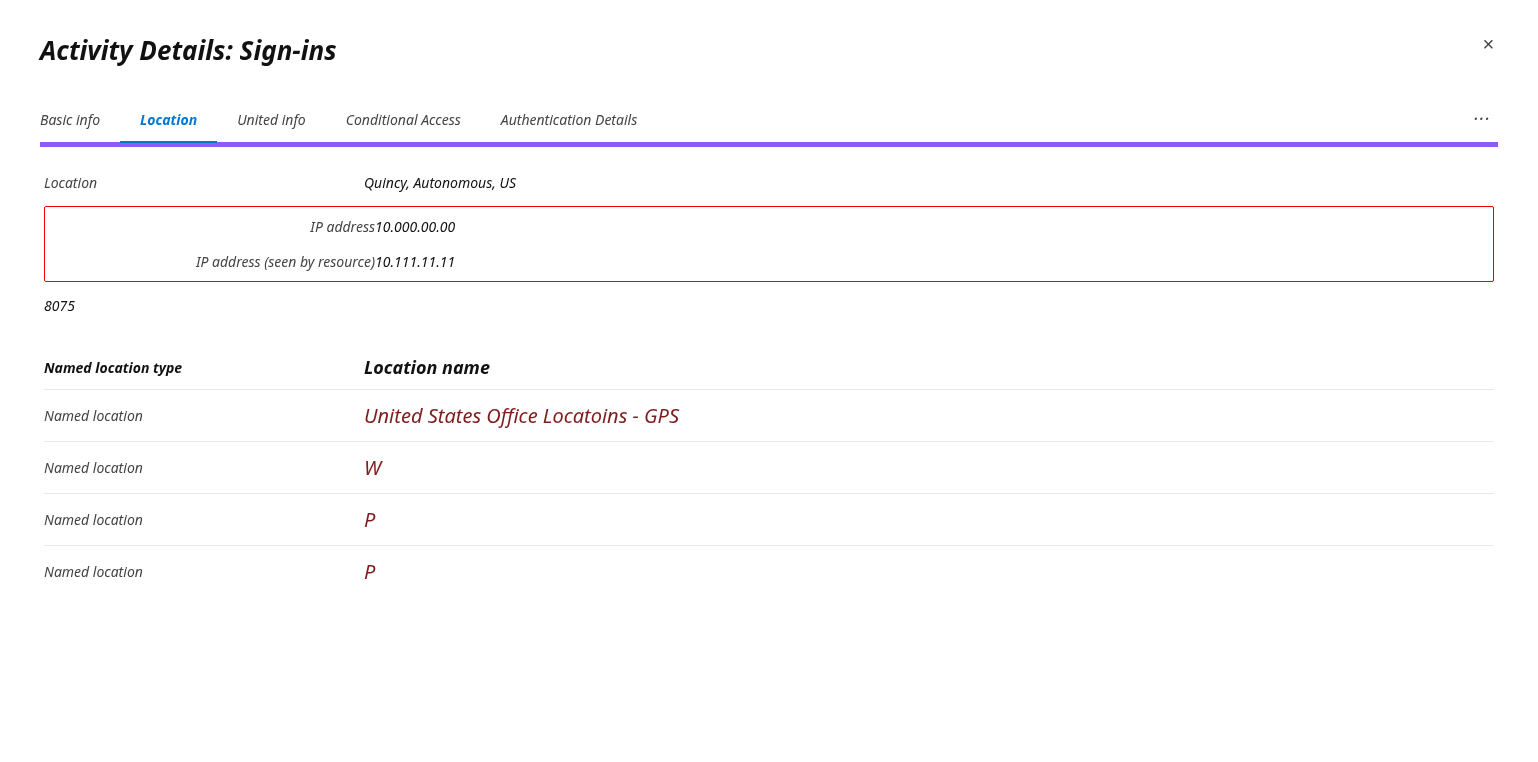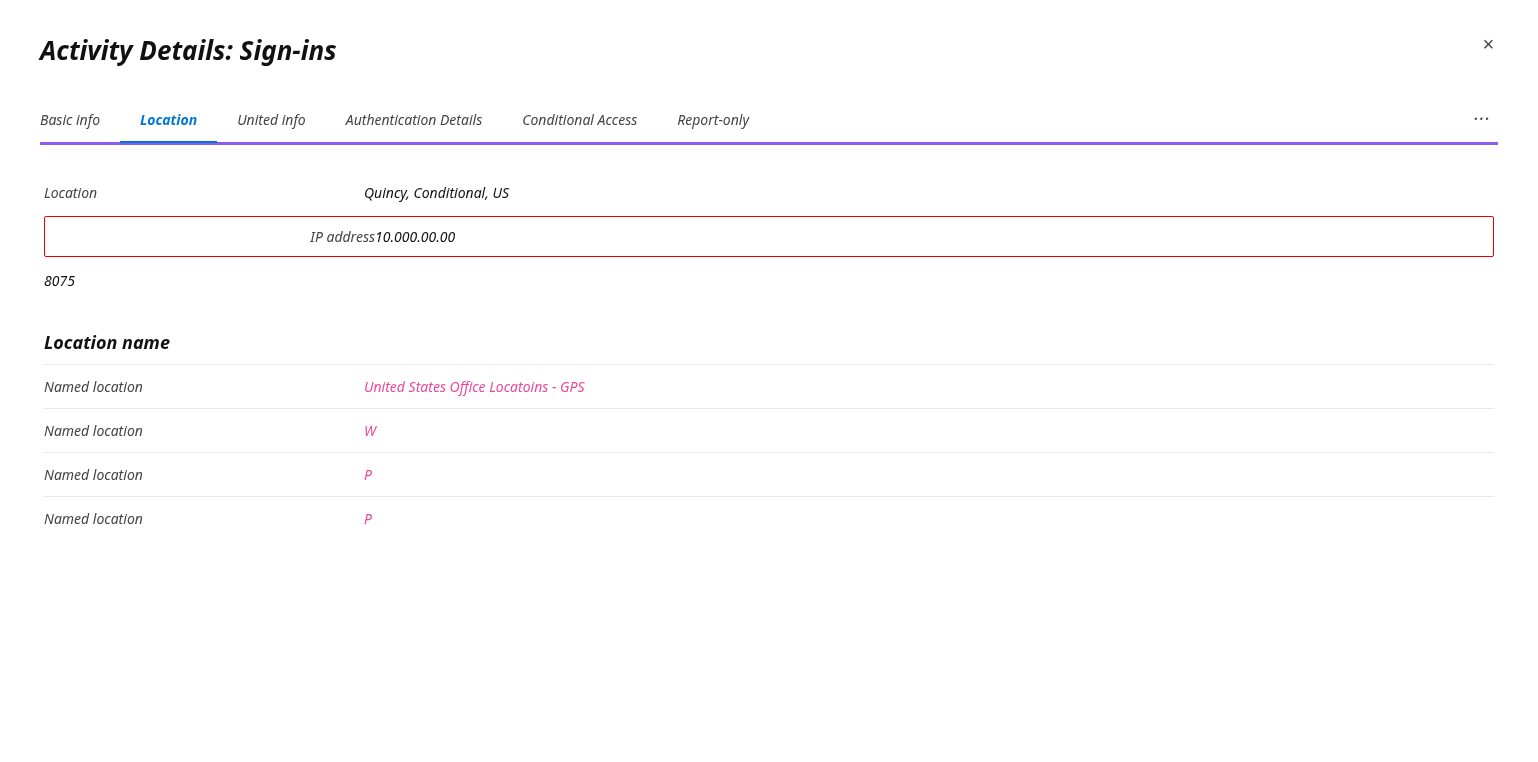--- a/index.html
+++ b/index.html
@@ -29,22 +29,22 @@
       border: none;
       font-size: 20px;
       cursor: pointer;
       color: #444;
       line-height: 1;
       padding: 4px;
     }
     .tabs {
       display: flex;
       align-items: flex-end;
-      border-bottom: 3px solid #8b5cf6;
-      margin-bottom: 28px;
+      border-bottom: 5px solid #8b5cf6;
+      margin-bottom: 16px;
       gap: 0;
     }
     .tab {
       padding: 10px 20px 12px 20px;
       cursor: pointer;
       font-size: 14px;
       color: #444;
       border-bottom: 2px solid transparent;
       margin-bottom: -1px;
       white-space: nowrap;
@@ -126,62 +126,66 @@
       padding: 12px 0;
       border-top: 1px solid #e8e8e8;
     }
     .named-label {
       width: 320px;
       min-width: 320px;
       color: #444;
       font-size: 14px;
     }
     .named-value {
-      color: #ec4899;
-      font-size: 14px;
+      color: #7f1d1d;
+      font-size: 20px;
     }
   </style>
 </head>
 <body>
 
 <div class="panel">
   <h1 class="panel-title">Activity Details: Sign-ins</h1>
   <button class="close-btn">×</button>
 
   <div class="tabs">
     <button class="tab">Basic info</button>
     <button class="tab active">Location</button>
     <button class="tab">United info</button>
+    <button class="tab">Conditional Access</button>
     <button class="tab">Authentication Details</button>
-    <button class="tab">Conditional Access</button>
-    <button class="tab">Report-only</button>
     <button class="tab-more">···</button>
   </div>
 
   <div class="content">
 
     <div class="info-row">
       <span class="info-label">Location</span>
-      <span class="info-value">Quincy, Conditional, US</span>
+      <span class="info-value">Quincy, Autonomous, US</span>
     </div>
 
     <div class="highlighted-box">
       <div class="info-row">
         <span class="info-label">IP address</span>
         <span class="info-value">10.000.00.00</span>
       </div>
+      <div class="info-row">
+        <span class="info-label">IP address (seen by resource)</span>
+        <span class="info-value">10.111.11.11</span>
+      </div>
     </div>
 
     <div class="info-row">
       <span class="info-value">8075</span>
     </div>
 
     <div class="spacer"></div>
 
     <div class="section-header-row">
+      <span class="section-header-label">Named location type</span>
       <span class="section-header-value">Location name</span>
     </div>
 
     <div class="named-row">
       <span class="named-label">Named location</span>
       <span class="named-value">United States Office Locatoins - GPS</span>
     </div>
     <div class="named-row">
       <span class="named-label">Named location</span>
       <span class="named-value">W</span>

